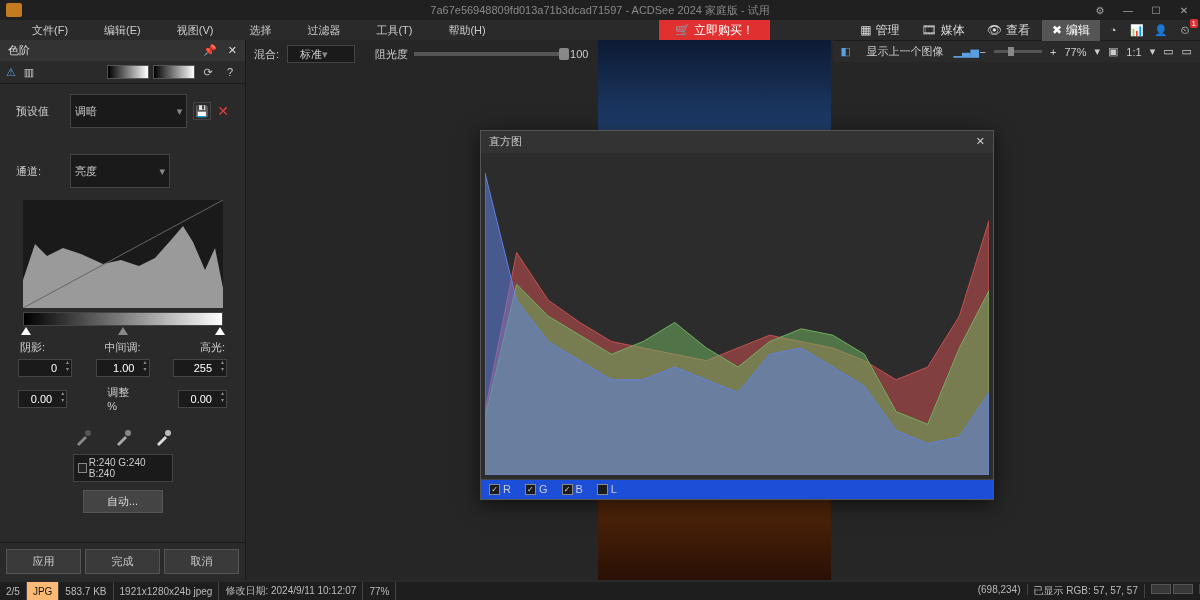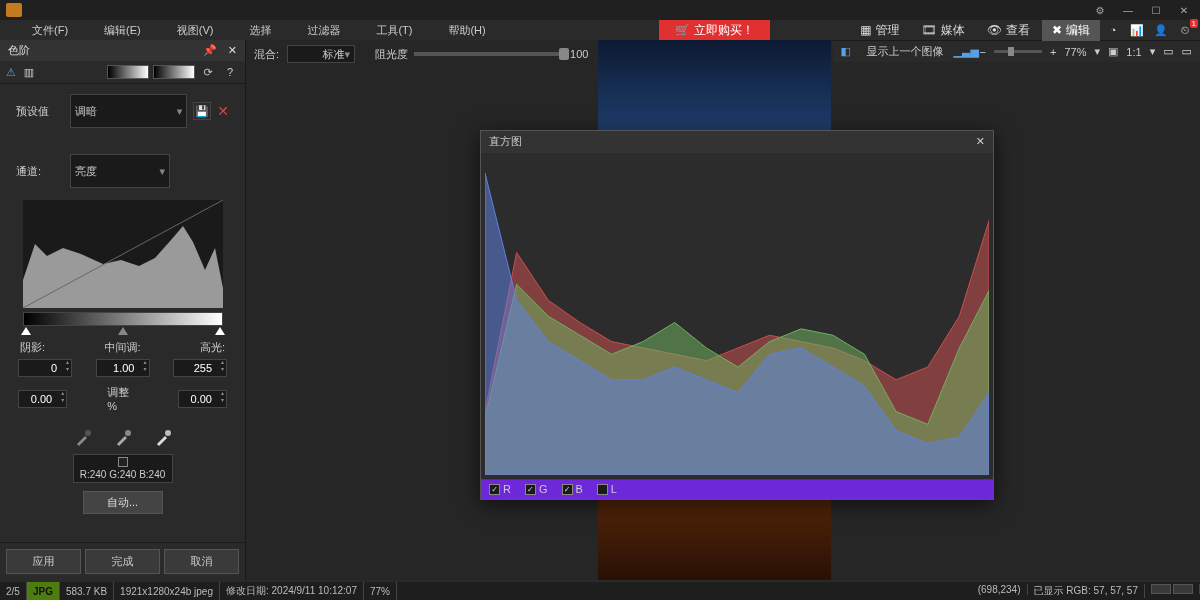--- a/index.html
+++ b/index.html
@@ -54,71 +54,72 @@
 .labels3 span { color: #ccc; font-size: 11px; }
 .inputs3 { display: flex; justify-content: space-between; padding: 0 2px; margin-bottom: 8px; }
 .spinner { width: 54px; height: 18px; background: #1a1a1a; border: 1px solid #444; color: #fff; font-size: 11px; display: flex; align-items: center; justify-content: flex-end; padding-right: 14px; position: relative; }
 .spinner::after { content: "▴\A▾"; white-space: pre; position: absolute; right: 2px; top: -1px; font-size: 6px; line-height: 7px; color: #888; }
 .adjust-row { display: flex; align-items: center; justify-content: space-between; padding: 0 2px; margin-bottom: 16px; gap: 40px; }
 .adjust-row .spinner { width: 54px; }
 
 .eyedroppers { display: flex; justify-content: center; gap: 20px; margin-bottom: 6px; }
 .eyedroppers .eye { width: 20px; height: 20px; cursor: pointer; position: relative; }
 .eyedroppers .eye svg { width: 100%; height: 100%; }
-.rgbrow { display: flex; justify-content: flex-end; align-items: center; gap: 2px; background: #1a1a1a; width: 100px; margin: 0 auto 8px; padding: 2px 4px; font-size: 10px; border: 1px solid #444; flex-direction: column; }
+.rgbrow { display: flex; justify-content: flex-end; align-items: center; gap: 2px; background: #1a1a1a; width: 100px; margin: 0 auto 8px; padding: 2px 4px; font-size: 10px; border: 1px solid #444; }
 .rgbrow .chk { width: 10px; height: 10px; border: 1px solid #888; background: #222; }
 .autobtn { display: block; width: 80px; margin: 0 auto; background: #444; border: 1px solid #555; color: #ddd; padding: 3px; text-align: center; cursor: pointer; font-size: 11px; }
 
 .leftpanel .footer { margin-top: auto; padding: 6px; display: flex; gap: 4px; border-top: 1px solid #1a1a1a; }
 .leftpanel .footer button { flex: 1; background: #3a3a3a; border: 1px solid #555; color: #ccc; padding: 4px; font-size: 11px; cursor: pointer; }
 
 
 .canvasarea { flex: 1; background: #262626; display: flex; flex-direction: row; }
 .canvasarea .topstrip { height: 28px; display: flex; align-items: center; padding: 0 8px; gap: 8px; }
 .canvasarea .topstrip label { color: #ccc; font-size: 11px; }
-.canvasarea .topstrip .dropdown { width: 68px; height: 18px; background: #1a1a1a; border: 1px solid #444; color: #ccc; padding: 2px 4px; font-size: 11px; display: flex; align-items: center; justify-content: flex-end; cursor: pointer; }
+.canvasarea .topstrip .dropdown { width: 68px; height: 18px; background: #1a1a1a; border: 1px solid #444; color: #ccc; padding: 2px 12px; font-size: 11px; display: flex; align-items: center; justify-content: flex-start; cursor: pointer; }
 .canvasarea .topstrip .dropdown::after { content: "▾"; color: #888; }
 .canvasarea .topstrip .sliderwrap { display: flex; align-items: center; gap: 6px; margin-left: 12px; }
 .canvasarea .topstrip .slider { width: 150px; height: 4px; background: #555; position: relative; }
 .canvasarea .topstrip .slider .thumb { position: absolute; right: -5px; top: -4px; width: 10px; height: 12px; background: #888; border-radius: 2px; cursor: pointer; }
 
 .canvasarea .image { flex: 1; background: linear-gradient(180deg, #0d1a33 0%, #1c3a66 15%, #4a6a99 28%, #d6a840 38%, #f2c050 48%, #f0a030 58%, #a05520 70%, #5a2a0a 82%, #2a1005 100%); position: relative; margin: 0 2px; }
 .canvasarea .image .mountains { position: absolute; inset: 0; background:
   radial-gradient(ellipse 280px 140px at 20% 58%, rgba(20,12,6,0.9) 0%, transparent 70%),
   radial-gradient(ellipse 380px 180px at 70% 62%, rgba(15,8,4,0.85) 0%, transparent 72%),
   radial-gradient(ellipse 220px 100px at 92% 55%, rgba(30,15,5,0.8) 0%, transparent 70%); }
 .canvasarea .image .sun { position:absolute; right:9%; top:36%; width:62px; height:62px; border-radius:50%; background: radial-gradient(circle,#fffbe0 0%, #ffe070 35%, rgba(255,200,60,0) 72%);}
 .canvasarea .bottomstrip { height: 22px; background: #2a2a2a; display: flex; align-items: center; padding: 0 8px; gap: 10px; border-top: 1px solid #1a1a1a; }
 .canvasarea .bottomstrip .hint { color: #ccc; font-size: 11px; }
 .canvasarea .bottomstrip .ic { width: 16px; height: 14px; color: #5aa0e0; }
 .canvasarea .bottomstrip .right { margin-left: auto; display: flex; align-items: center; gap: 8px; }
 .canvasarea .bottomstrip .zoomslider { width: 48px; height: 3px; background: #555; position: relative; }
 .canvasarea .bottomstrip .zoomslider .t { position:absolute; left:30%; top:-3px; width:6px; height:9px; background:#888; }
 
 
-.histdlg { position: absolute; left: 480px; top: 130px; width: 514px; height: 370px; background: #6d28d9; border: 1px solid #555; box-shadow: 0 4px 20px rgba(0,0,0,0.6); display: flex; flex-direction: column; }
+.histdlg { position: absolute; left: 480px; top: 130px; width: 514px; height: 370px; background: #1d4ed8; border: 1px solid #555; box-shadow: 0 4px 20px rgba(0,0,0,0.6); display: flex; flex-direction: column; }
 .histdlg .dlgtitle { height: 24px; background: #333; display: flex; align-items: center; padding: 0 8px; justify-content: space-between; font-size: 11px; }
 .histdlg .dlgtitle .x { cursor: pointer; color: #ccc; }
 .histdlg .chartarea { flex: 1; background: #2c2c2c; padding: 4px; }
 .histdlg .chartarea svg { width: 100%; height: 100%; }
 .histdlg .checks { height: 22px; display: flex; align-items: center; padding: 0 8px; gap: 14px; border-top: 1px solid #444; }
 .histdlg .checks label { display: flex; align-items: center; gap: 3px; font-size: 11px; cursor: pointer; }
 .histdlg .checks .cb { width: 11px; height: 11px; border: 1px solid #888; background: #1a1a1a; display: inline-flex; align-items: center; justify-content: center; font-size: 8px; color: #ddd; }
 
 
 .statusbar { position: absolute; bottom: 0; left: 0; right: 0; height: 18px; background: #1e1e1e; display: flex; align-items: center; font-size: 10px; color: #bbb; }
 .statusbar .seg { padding: 0 6px; border-right: 1px solid #444; height: 100%; display: flex; align-items: center; }
-.statusbar .seg.jpg { background: #4d7c0f; color: #111; font-weight: bold; }
+.statusbar .seg.jpg { background: #fdba74; color: #111; font-weight: normal; }
 .statusbar .right { margin-left: auto; display: flex; }
 </style>
 </head>
 <body>
 
 <div class="titlebar">
   <div class="logo"></div>
+  <div class="title">7a67e56948809fd013a71b3dcad71597 - ACDSee 2024 家庭版 - 试用</div>
   <div class="wincontrols">
     <span>⚙</span>
     <span>—</span>
     <span>☐</span>
     <span>✕</span>
   </div>
 </div>
 
 <div class="menubar">
   <span class="item">文件(F)</span>

